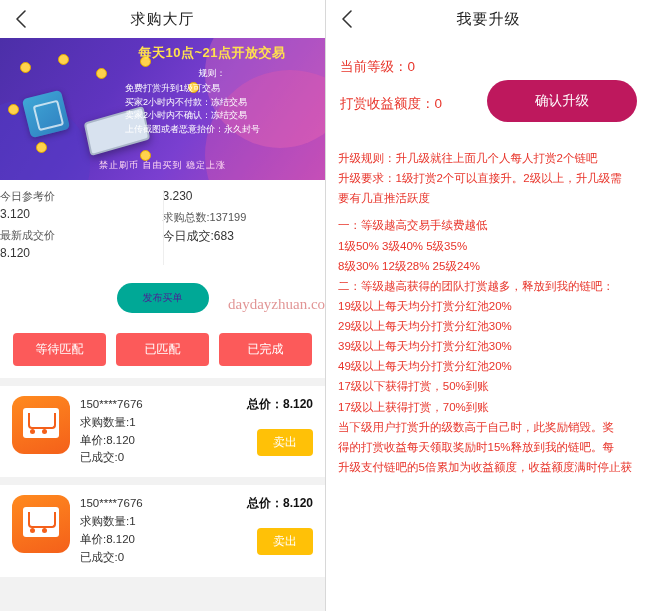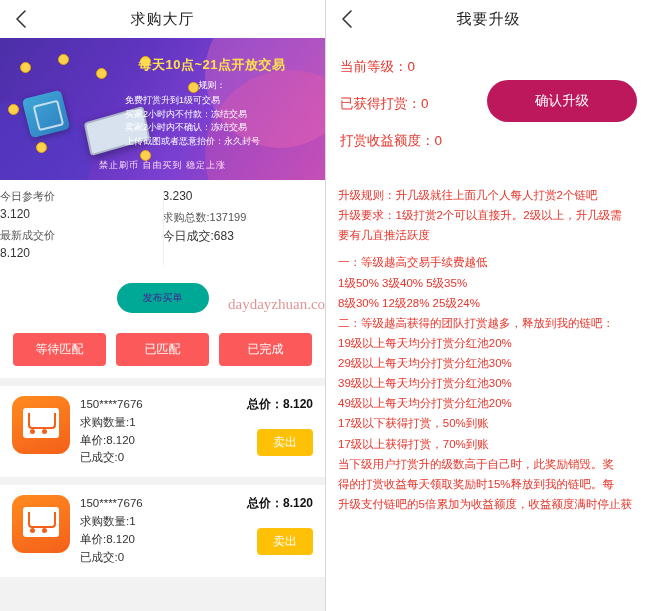--- a/index.html
+++ b/index.html
@@ -67,21 +67,21 @@
   }
   .banner .coin.c1 { left: 20px; top: 24px; }
   .banner .coin.c2 { left: 58px; top: 16px; }
   .banner .coin.c3 { left: 96px; top: 30px; }
   .banner .coin.c4 { left: 140px; top: 18px; }
   .banner .coin.c5 { left: 36px; top: 104px; }
   .banner .coin.c6 { left: 140px; top: 112px; }
   .banner .coin.c7 { left: 188px; top: 44px; }
   .banner .coin.c8 { left: 8px; top: 66px; }
   .banner-text {
-    position: absolute; right: 10px; top: 18px; width: 206px;
+    position: absolute; right: 10px; top: 6px; width: 206px;
     text-align: center; color: #fff;
   }
   .banner-title {
     font-size: 13px; color: #ffe14d; font-weight: bold; letter-spacing: 0.5px;
     margin-bottom: 5px;
   }
   .banner-rule-head { font-size: 9px; color: #fff; margin-bottom: 2px; }
   .banner-rule { font-size: 9px; color: #fff; line-height: 1.5; text-align: left; padding-left: 16px; }
   .banner-footer {
     position: absolute; left: 0; right: 0; bottom: 8px; text-align: center;
@@ -285,21 +285,20 @@
             <path d="M10 2 L2 10 L10 18" stroke="#333" stroke-width="1.6" fill="none" stroke-linecap="round" stroke-linejoin="round"></path>
           </svg>
       </div>
       <div class="nav-title">我要升级</div>
     </div>
 
     <div class="upgrade-body">
       <div class="upgrade-top">
         <div class="upgrade-stats">
           <div class="stat-line"><span>当前等级：</span><span>0</span></div>
-          <div class="stat-line"><span>已获得打赏：</span><span>0</span></div>
           <div class="stat-line"><span>打赏收益额度：</span><span>0</span></div>
         </div>
         <div class="confirm-wrap">
           <button class="confirm-btn">确认升级</button>
         </div>
       </div>
 
       <div class="rules">
         <div class="rule-line">升级规则：升几级就往上面几个人每人打赏2个链吧</div>
         <div class="rule-line">升级要求：1级打赏2个可以直接升。2级以上，升几级需</div>

